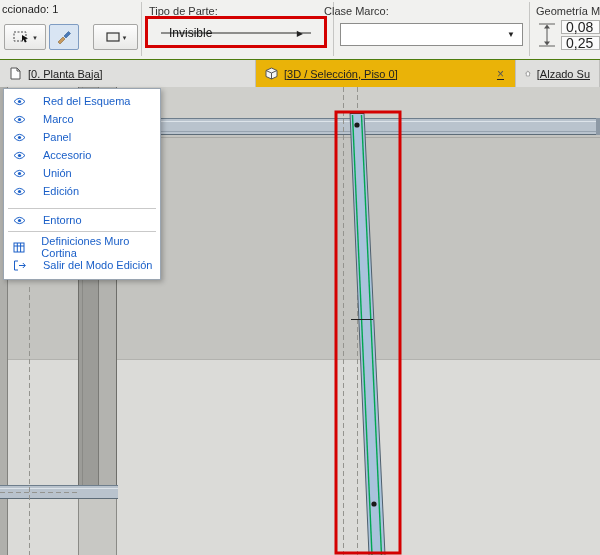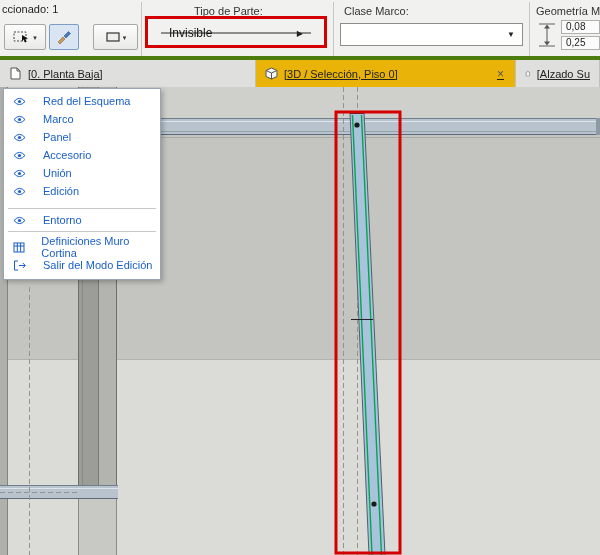--- a/index.html
+++ b/index.html
@@ -1,40 +1,40 @@
 <!DOCTYPE html>
 <html><head>
 <meta charset="utf-8">
 <style>
   * { box-sizing: border-box; margin: 0; padding: 0; }
   html,body { width:600px; height:555px; overflow:hidden; }
   body { font-family:"Liberation Sans", sans-serif; font-size:11px; color:#222; background:#f1f1ef; position:relative; }
 
   
-  .toolbar { position:absolute; top:0; left:0; width:600px; height:60px; background:#f1f1ef; border-bottom:4px solid #4d7c0f; }
+  .toolbar { position:absolute; top:0; left:0; width:600px; height:60px; background:#f1f1ef; border-bottom:1px solid #4d7c0f; }
   .vsep { position:absolute; top:2px; height:54px; width:1px; background:#c6c6c4; }
   .sel-status { position:absolute; left:2px; top:3px; color:#222; }
   .tb-btn { position:absolute; top:24px; height:26px; display:flex; align-items:center; justify-content:center; gap:2px;
             border:1px solid #a6a6a4; border-radius:2px; background:linear-gradient(#fdfdfd,#e9e9e7); cursor:pointer; }
   .tb-btn.flat { border-color:#7f9cc2; background:#d9e5f3; }
   .dd-glyph { font-size:7px; color:#333; line-height:1; }
 
   .section-label { position:absolute; top:5px; color:#333; white-space:nowrap; }
 
   .red-wrap { position:absolute; left:145px; top:16px; width:182px; height:31px; border:3px solid #d40000; padding:13px; }
   .dropdown { width:100%; height:100%; background:linear-gradient(#fbfbfb,#eeeeec); border:1px solid #8d8d8b;
               display:flex; align-items:center; padding:0 7px; font-size:12px; color:#111; cursor:pointer; }
   .dropdown .arrow { margin-left:auto; font-size:8px; color:#222; }
 
   .clase-dd { position:absolute; left:340px; top:23px; width:183px; height:23px; background:#fff; }
 
   .geo-icon { position:absolute; left:537px; top:19px; }
   .geo-fields { position:absolute; left:561px; top:20px; width:39px; }
-  .geo-field { width:39px; height:14px; border:1px solid #b0b0ae; background:#fbfbfb; font-size:10px; color:#222;
-               display:flex; padding:0 4px; margin-bottom:2px; }
+  .geo-field { width:39px; height:14px; border:1px solid #b0b0ae; background:#fbfbfb; font-size:14px; color:#222;
+               display:flex; align-items:center; padding:0 4px; margin-bottom:2px; }
 
   
   .tabbar { position:absolute; top:60px; left:0; width:600px; height:27px; background:#e8e8e6; display:flex; border-bottom:1px solid #bcbcba; }
   .tab { height:27px; display:flex; align-items:center; gap:6px; padding:0 9px; background:#dfdfdd; border-right:1px solid #bfbfbd; cursor:pointer; overflow:hidden; white-space:nowrap;text-decoration:underline; }
   .tab.active { background:#eab308; }
   .tab-close { margin-left:auto; color:#555; font-size:12px; cursor:pointer; padding:0 2px; }
 
   
   .viewport { position:absolute; top:87px; left:0; width:600px; height:468px; background:#dbdbd8; }
   .viewport svg { display:block; }
@@ -73,31 +73,31 @@
 
     <div class="tb-btn" style="left:93px; width:45px;">
       <svg width="16" height="12" viewBox="0 0 16 12">
         <rect x="2" y="2" width="12" height="8" fill="#eeeeec" stroke="#333" stroke-width="1.2"></rect>
       </svg>
       <span class="dd-glyph">▾</span>
     </div>
 
     <div class="vsep" style="left:141px;"></div>
 
-    <div class="section-label" style="left:149px;margin-left:45px;">Tipo de Parte:</div>
+    <div class="section-label" style="left:149px;">Tipo de Parte:</div>
     <div class="red-wrap">
       <div class="dropdown">
         <span>Invisible</span>
         <span class="arrow">▶</span>
       </div>
     </div>
 
     <div class="vsep" style="left:333px;"></div>
 
-    <div class="section-label" style="left:344px;">Clase Marco:</div>
+    <div class="section-label" style="left:324px;">Clase Marco:</div>
     <div class="clase-dd dropdown">
       <span class="arrow">▼</span>
     </div>
 
     <div class="vsep" style="left:529px;"></div>
 
     <div class="section-label" style="left:536px;">Geometría Marco:</div>
     <div class="geo-icon">
       <svg width="20" height="32" viewBox="0 0 20 32">
         <line x1="2" y1="5" x2="18" y2="5" stroke="#8a8a88" stroke-width="1.4"></line>

